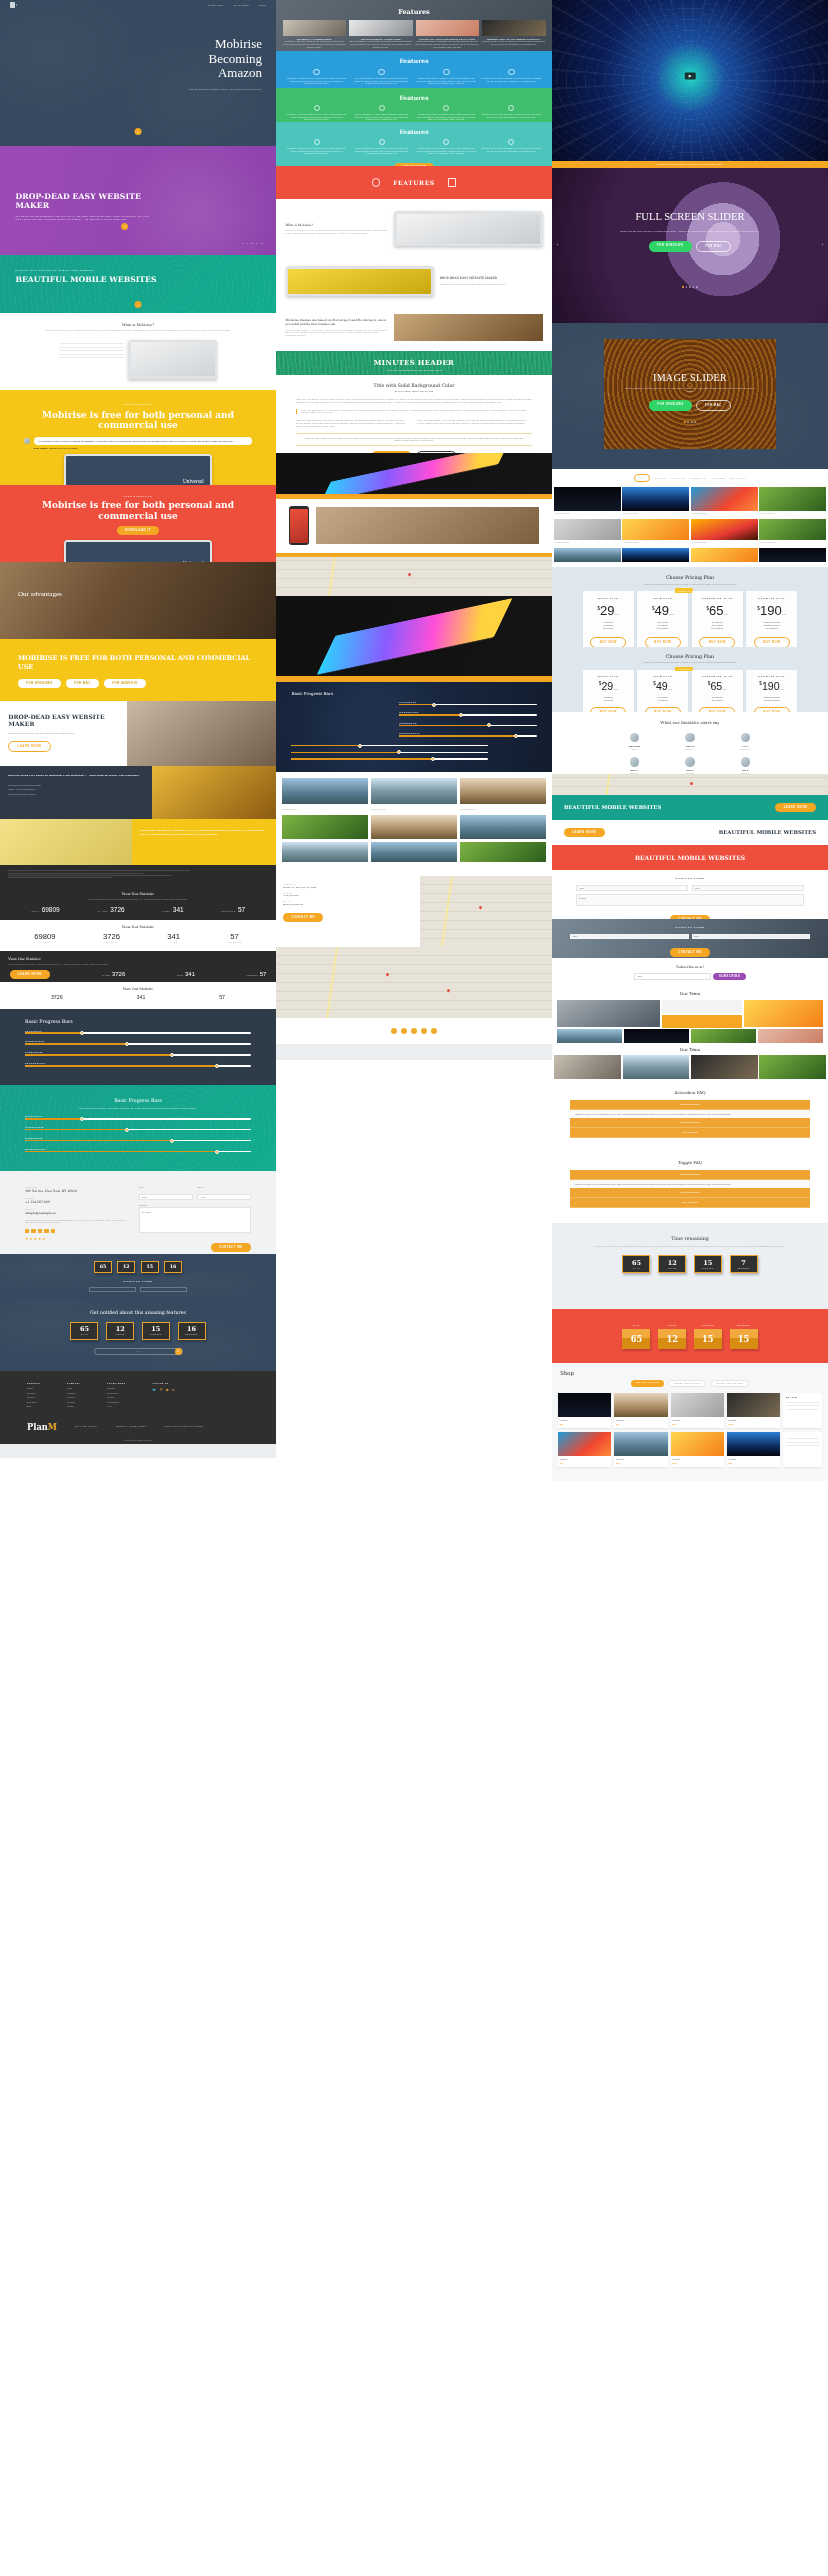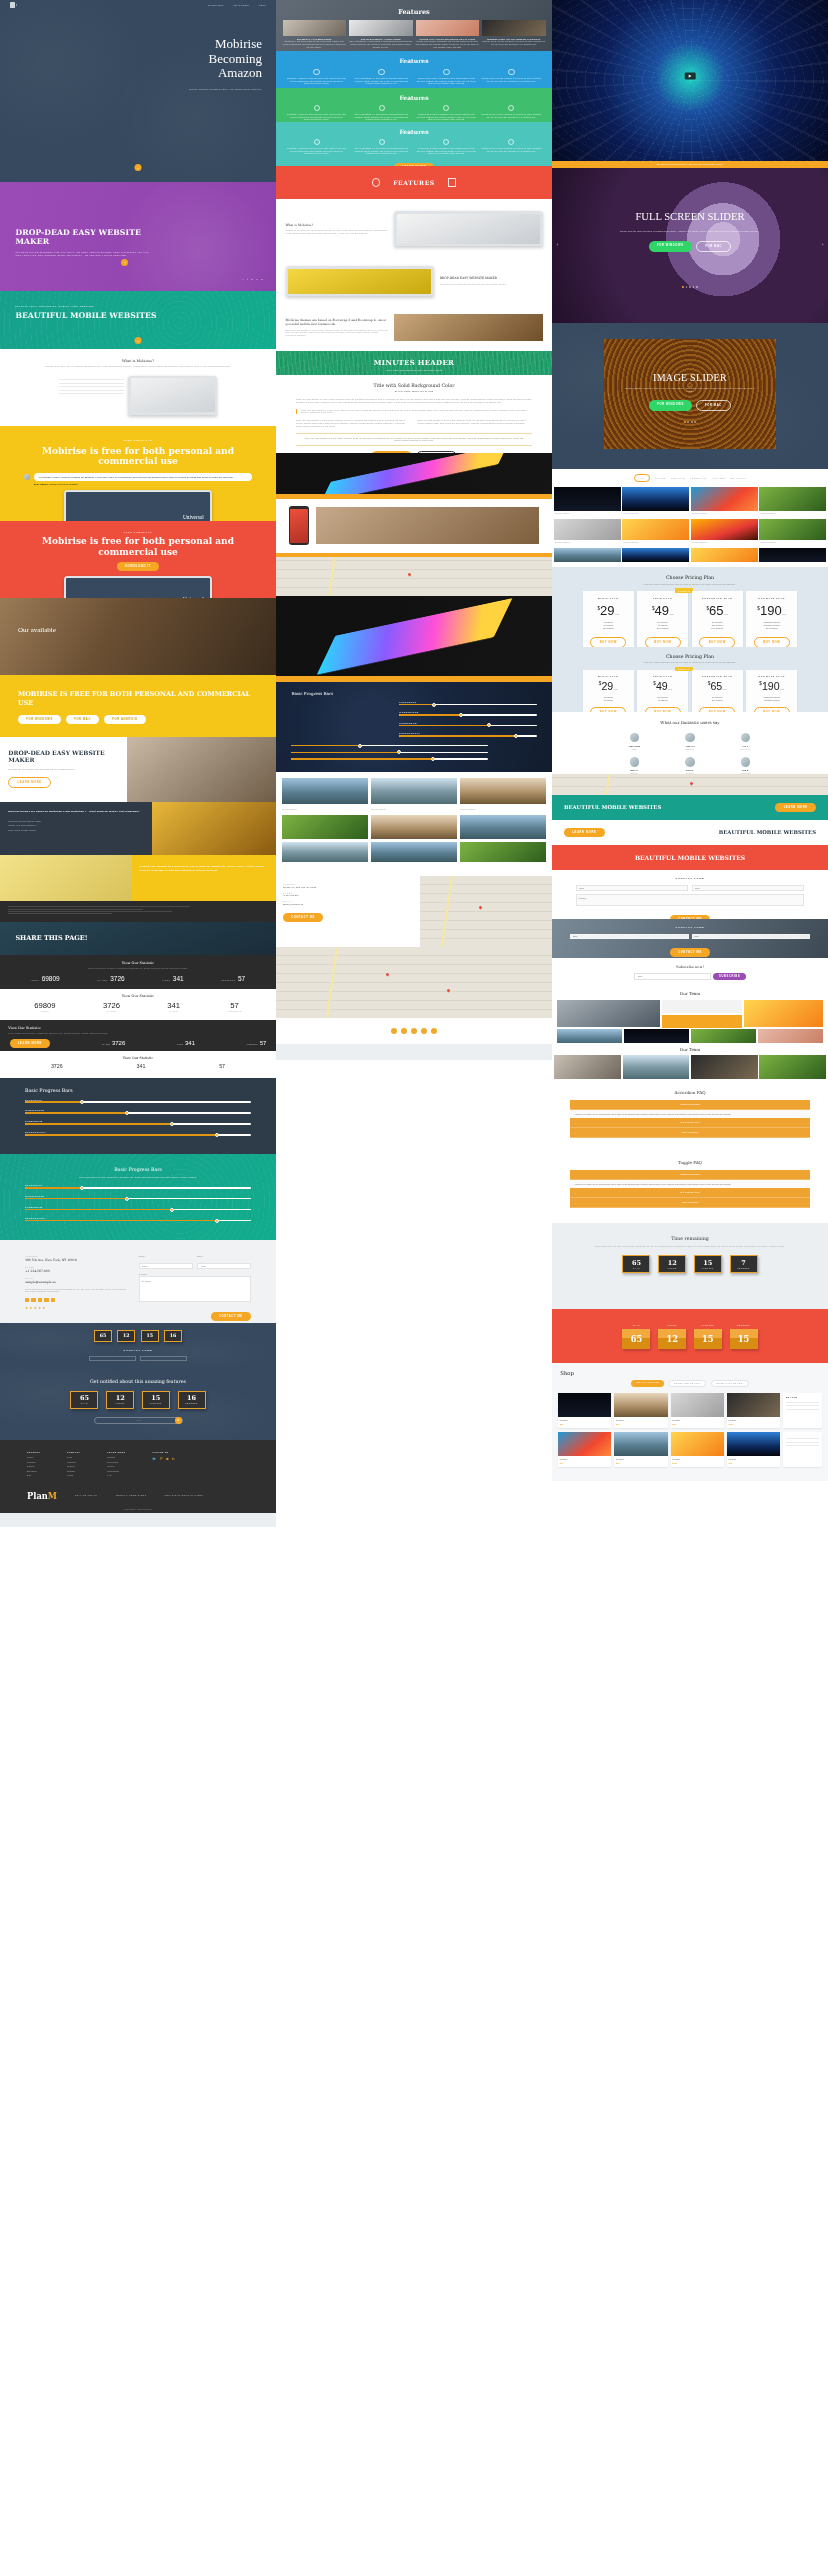--- a/index.html
+++ b/index.html
@@ -154,21 +154,21 @@
 
   .arrow-l,.arrow-r{color:rgba(255,255,255,.85);font-size:4.1px;}
 </style>
 </head>
 <body>
 
 <div class="page">
 
   <div class="col">
 
-    <div class="blk tex-dark" style="height:182px;">
+    <div class="blk tex-dark" style="height:146px;">
       <div class="navbar">
         <div class="logo"></div>
         <div class="nav">
           <span>OVERVIEW</span>
           <span>FEATURES</span>
           <span>HELP</span>
         </div>
       </div>
       <div style="position:absolute;right:14px;top:37px;text-align:right;">
         <div class="serif" style="font-size:13px;color:#fff;line-height:1.12;">Mobirise</div>
@@ -247,21 +247,21 @@
       </div>
       <div class="laptop" style="width:148px;margin:4.7px auto 0;">
         <div class="screen tex-dark" style="height:26px;position:relative;">
           <div class="serif" style="position:absolute;right:6px;bottom:2.4px;color:#fff;font-size:5.3px;">Universal</div>
         </div>
       </div>
     </div>
 
     <div class="blk tex-desk" style="height:77px;">
       <div style="position:absolute;left:18px;top:28px;">
-        <div class="serif" style="font-size:7px;color:#fff;line-height:1.15;">Our available</div>
+        <div class="serif" style="font-size:7px;color:#fff;line-height:1.15;">Our advantages</div>
       </div>
     </div>
 
     <div class="blk" style="height:62px;background:#f5c518;">
       <div class="h-big" style="font-size:6.5px;color:#fff;line-height:1.25;padding:15.4px 18px 0;">MOBIRISE IS FREE FOR BOTH PERSONAL AND COMMERCIAL USE</div>
       <div style="display:flex;gap:4.7px;padding:8.3px 18px;">
         <span class="btn" style="background:#fff;color:#c79a00;">FOR WINDOWS</span>
         <span class="btn" style="background:#fff;color:#c79a00;">FOR MAC</span>
         <span class="btn" style="background:#fff;color:#c79a00;">FOR ANDROID</span>
       </div>
@@ -297,25 +297,20 @@
 
     <div class="blk tex-code" style="height:21px;">
       <div style="padding:3.5px 8.3px;">
         <div class="line" style="background:rgba(255,255,255,.14);margin:1.8px 0;width:70%;"></div>
         <div class="line" style="background:rgba(255,255,255,.14);margin:1.8px 0;width:52%;"></div>
         <div class="line" style="background:rgba(255,255,255,.14);margin:1.8px 0;width:63%;"></div>
         <div class="line" style="background:rgba(255,255,255,.14);margin:1.8px 0;width:40%;"></div>
       </div>
     </div>
 
-    <div class="blk overlay-d" style="height:33px;background:linear-gradient(160deg,#3a6b7a,#1d3540);">
-      <div class="ov-content" style="padding:12px 15.4px;">
-        <div class="h-big" style="font-size:6.5px;color:#fff;">SHARE THIS PAGE!</div>
-      </div>
-    </div>
 
 
     <div class="blk" style="height:34px;background:#2b2b2b;">
       <div class="slab" style="text-align:center;color:#fff;font-size:3.5px;padding-top:6px;">View Our Statistic</div>
       <div class="xtiny" style="text-align:center;color:#9a9a9a;padding:1.8px 35px;">Lorem ipsum dolor sit amet, consectetur adipiscing elit. Nullam hendrerit lobortis lacus quis aliquam.</div>
       <div style="display:flex;justify-content:space-around;padding:3.5px 12px;align-items:baseline;">
         <div style="display:flex;align-items:baseline;gap:2.4px;">
             <span class="xtiny" style="color:#bbb;letter-spacing:0.6px;">ITEMS</span>
             <span style="color:#fff;font-size:6.5px;">69809</span>
           </div>

